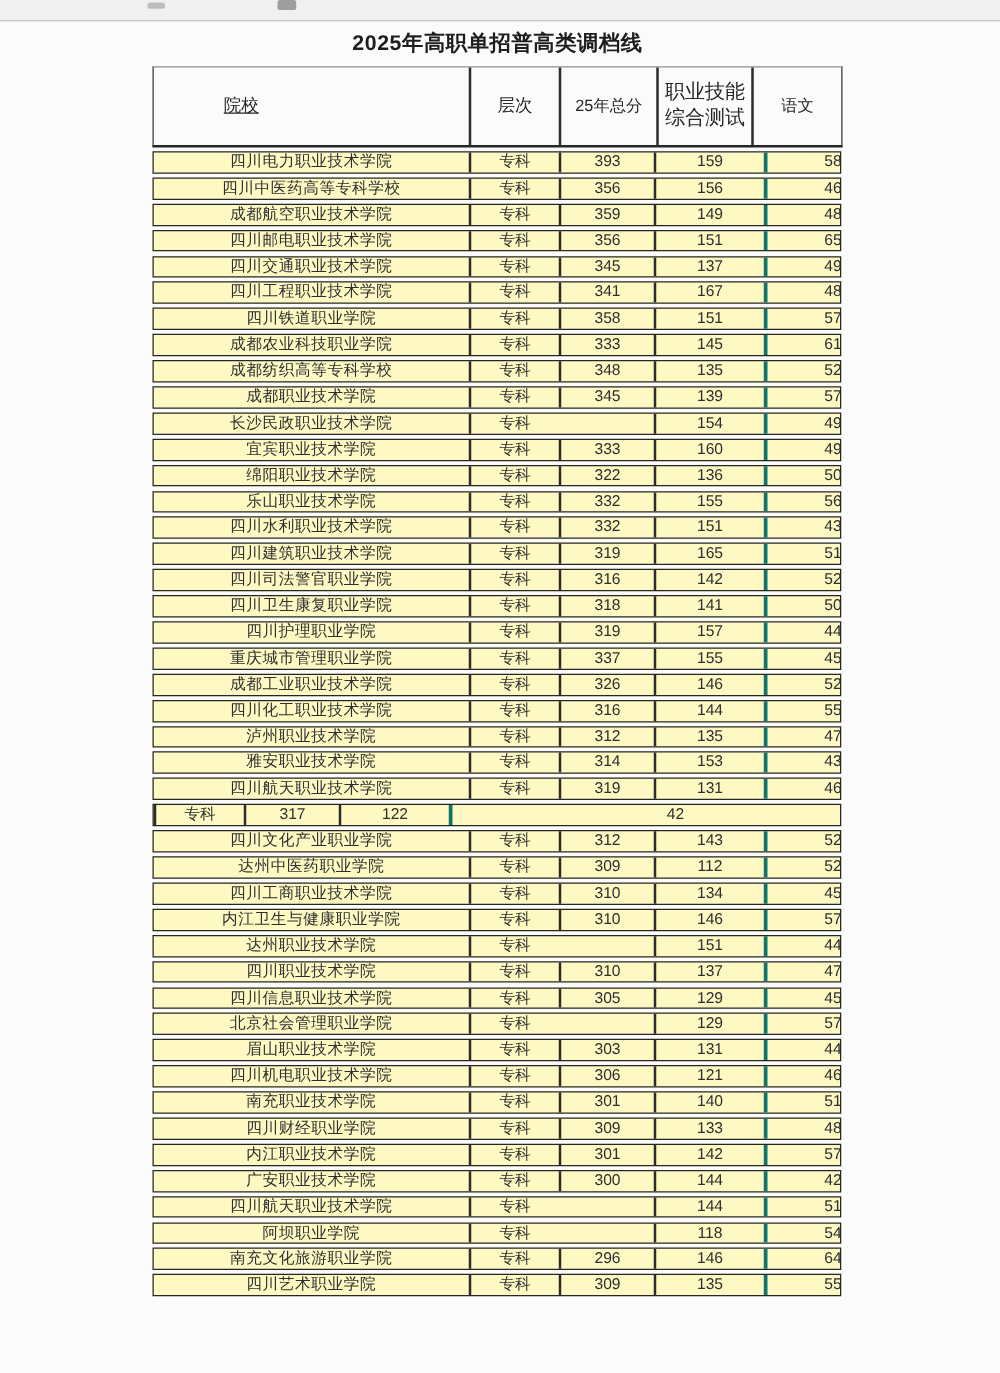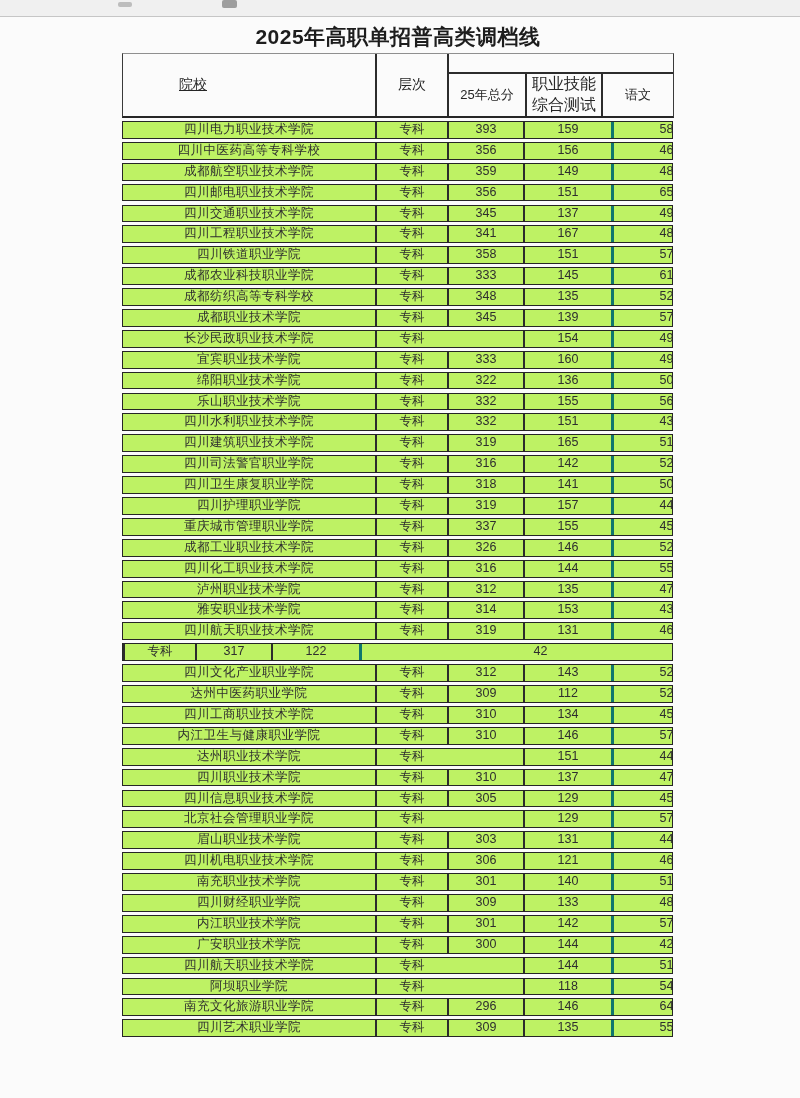--- a/index.html
+++ b/index.html
@@ -21,21 +21,21 @@
     background: #bdbdbd; border-radius: 2px;
   }
   .artifact-2 {
     position: absolute; left: 222px; top: 0px; width: 15px; height: 8px;
     background: #9e9e9e; border-radius: 2px;
   }
   
   .page-title {
     position: absolute; left: 122px; top: 23px; width: 552px;
     text-align: center;
-    font-size: 21px; font-weight: bold; color: #1d1d1d;
+    font-size: 17px; font-weight: bold; color: #1d1d1d;
     letter-spacing: 0.5px;
     white-space: nowrap;
   }
   
   .table-wrap {
     position: absolute; left: 122px; top: 53px; width: 552px;
   }
   .thead {
     box-sizing: border-box;
     width: 552px; height: 65px;
@@ -45,36 +45,36 @@
     border-bottom: 2px solid #262626;
     display: flex;
     margin-bottom: 3px;
     color: #262626;
     font-size: 14px;
   }
   .hcell { display: flex; align-items: center; justify-content: center; }
   .h-college { width: 252px; }
   .h-college .shift-left { position: relative; left: -56px; text-decoration: underline; }
   .h-level { width: 72px; border-left: 2px solid #2c2c2c; box-sizing: border-box; }
-  .h-right { width: 226px; border-left: 2px solid #2c2c2c; box-sizing: border-box; display: flex; flex-direction: column; }
+  .h-right { width: 226px; border-left: 2px solid #2c2c2c; box-sizing: border-box; display: flex; flex-direction: row; }
   .h-right-top { height: 23px; border-bottom: 2px solid #2c2c2c; box-sizing: border-box; }
   .h-right-bottom { flex: 1; display: flex; font-size: 13px; }
   .h-total { width: 76px; }
   .h-skill { width: 76px; border-left: 2px solid #2c2c2c; box-sizing: border-box;
              flex-direction: column; line-height: 1.3; font-size: 16px; }
   .h-chinese { flex: 1; border-left: 2px solid #2c2c2c; box-sizing: border-box; }
   
   .trow {
     box-sizing: content-box;
     width: 548.8px; height: 15.8px;
     border: 1.6px solid #262626;
     margin-bottom: 3.1px;
     display: flex;
     align-items: flex-end;
-    background: #bef264;
+    background: #fef9c3;
   }
   .cell {
     box-sizing: border-box;
     display: flex; align-items: center; justify-content: center;
     font-size: 12.5px; color: #2e2e2e;
     line-height: 15.8px;
     white-space: nowrap;
     overflow: hidden;
   }
   .c-college { width: 252px; letter-spacing: 0.5px; }

